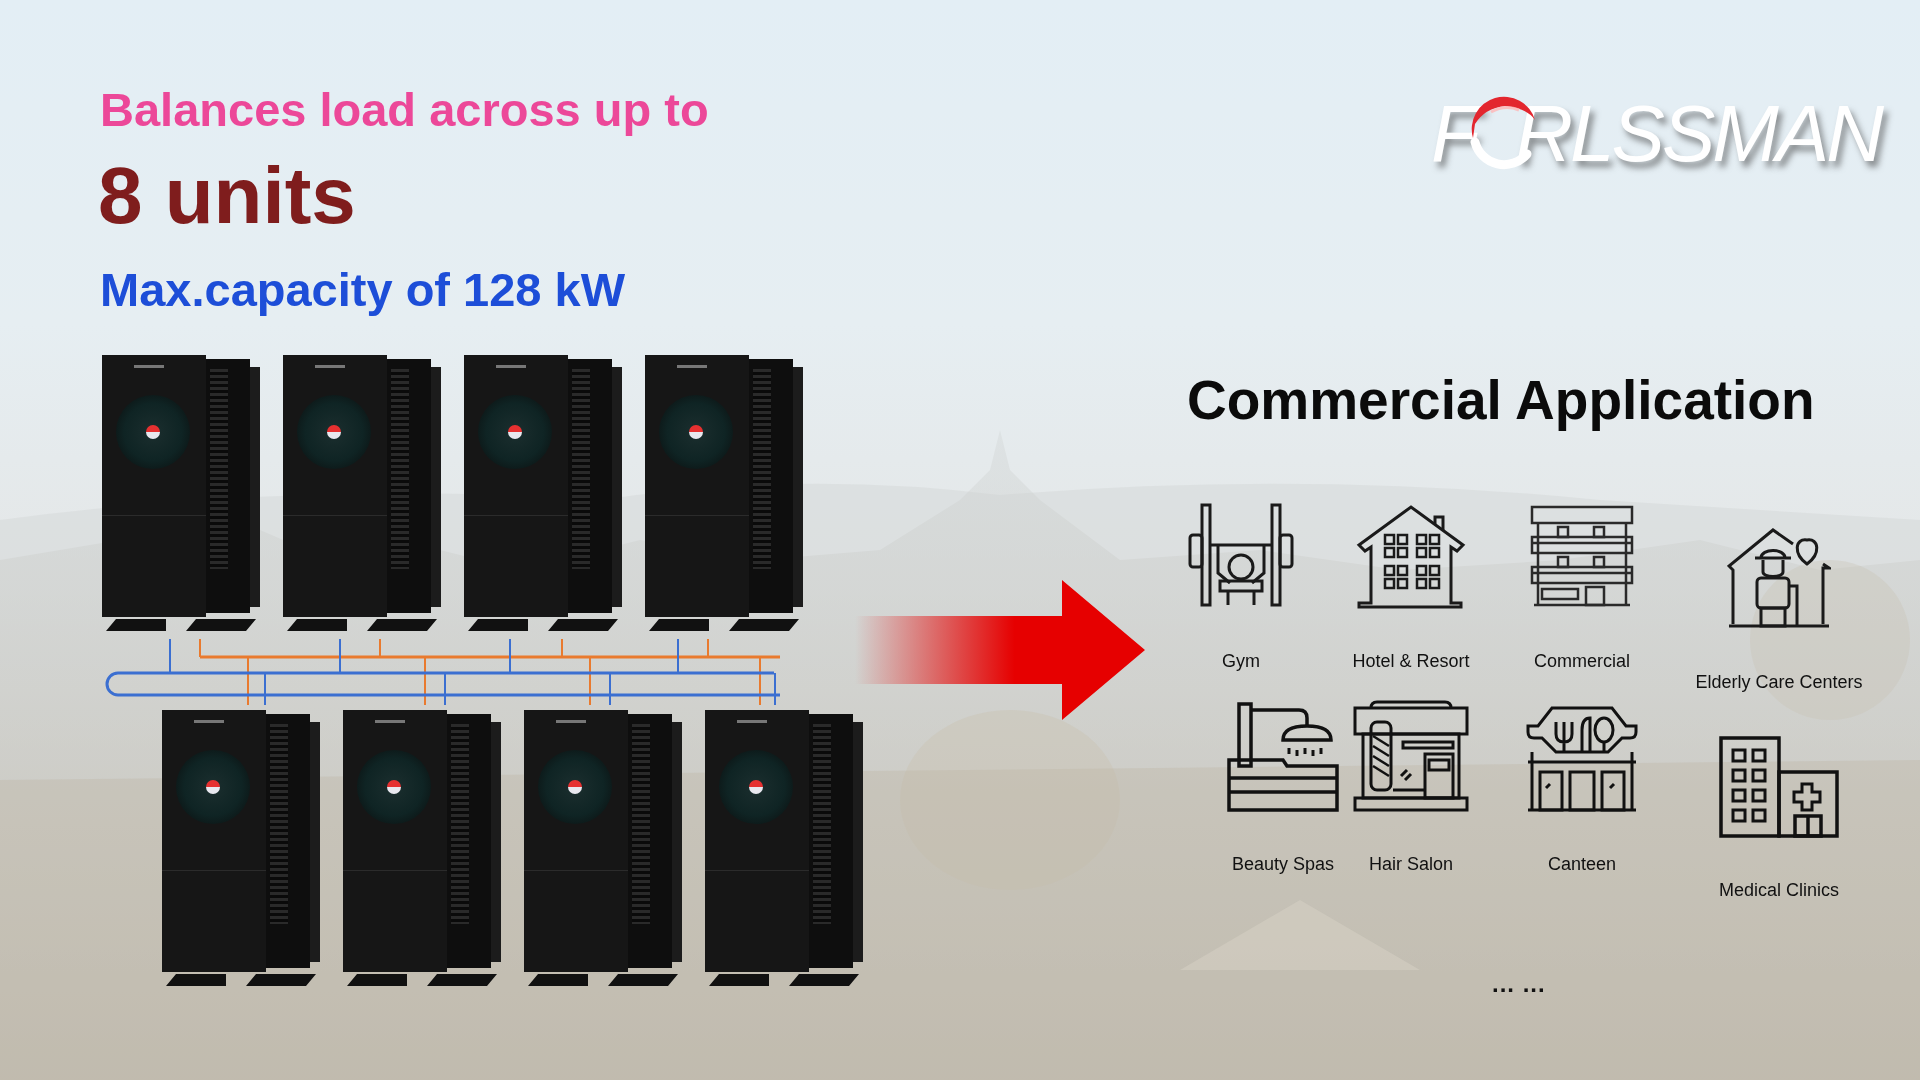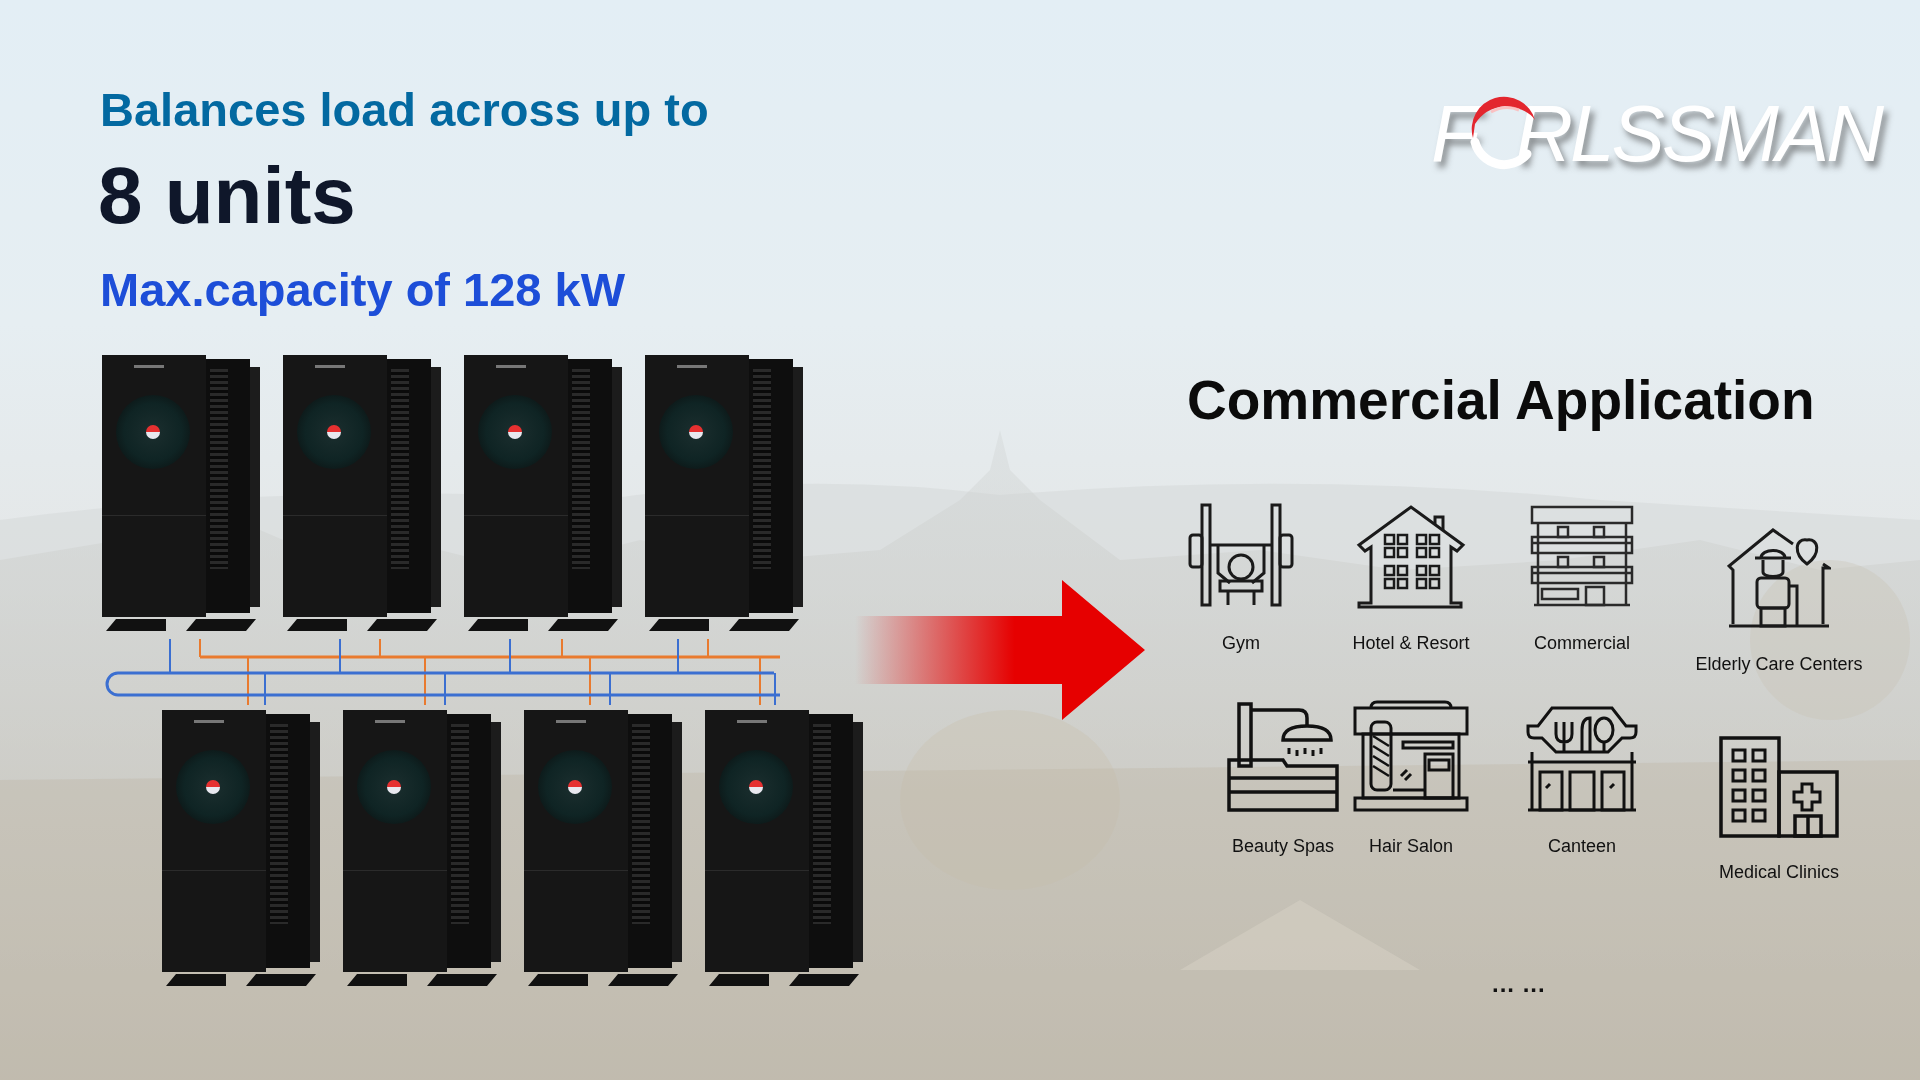--- a/index.html
+++ b/index.html
@@ -3,22 +3,22 @@
 <meta charset="utf-8">
 <style>
   html, body { margin:0; padding:0; }
   body {
     width:1920px; height:1080px; overflow:hidden; position:relative;
     font-family:"Liberation Sans", sans-serif;
     background: linear-gradient(180deg, #e3eef5 0%, #e6eef2 30%, #e4e6e6 55%, #d9d6cf 75%, #cfcac0 100%);
   }
   .bg-city { position:absolute; left:0; top:0; width:1920px; height:1080px; z-index:0; }
   .layer { position:absolute; z-index:2; }
-  .headline-1 { left:100px; top:82px; font-size:47px; font-weight:700; color:#0369a1; }
-  .headline-2 { left:98px; top:150px; font-size:80px; font-weight:700; color:#0f172a; }
+  .headline-1 { left:100px; top:82px; font-size:47px; font-weight:700; color:#ec4899; }
+  .headline-2 { left:98px; top:150px; font-size:80px; font-weight:700; color:#7f1d1d; }
   .headline-3 { left:100px; top:262px; font-size:47px; font-weight:700; color:#1d4ed8; }
   .logo { left:1405px; top:88px; width:420px; height:90px; }
   .logo-text {
     position:absolute; left:0; top:0; font-size:80px; font-weight:400; font-style:italic;
     color:#ffffff; letter-spacing:-3px;
     text-shadow: 4px 6px 6px rgba(60,60,60,0.55);
     margin-left: 26px;
   }
   .logo-swoosh { position:absolute; left:60px; top:2px; }
   .section-title { left:1187px; top:368px; font-size:55px; font-weight:700; color:#0b0b0b; }
@@ -34,21 +34,21 @@
   .unit .hub { position:absolute; left:44px; top:70px; width:14px; height:14px; border-radius:50%;
     background: linear-gradient(180deg,#e63030 50%, #e8e8ef 50%); }
   .unit .brand { position:absolute; left:32px; top:10px; width:30px; height:3px; background:#777; }
   .unit .split { position:absolute; left:0; top:160px; width:104px; height:1px; background:#2b2b2b; }
   .unit .feet { position:absolute; left:4px; top:262px; width:150px; height:14px; }
 
   .arrow { left:855px; top:580px; width:290px; height:140px; }
 
   .app-item { position:absolute; width:170px; text-align:center; }
   .app-icon { display:block; margin:0 auto; }
-  .app-label { display:block; font-size:18px; color:#111; margin-top:24px; white-space:nowrap; }
+  .app-label { display:block; font-size:18px; color:#111; margin-top:42px; white-space:nowrap; }
   .ellipsis { left:1492px; top:970px; font-size:24px; font-weight:700; color:#111; letter-spacing:1px; }
 </style>
 </head>
 <body>
 
 <svg class="bg-city" viewBox="0 0 1920 1080" preserveAspectRatio="none">
   <defs>
     <linearGradient id="hz" x1="0" y1="0" x2="0" y2="1">
       <stop offset="0" stop-color="#cfd3d3" stop-opacity="0.35"></stop>
       <stop offset="1" stop-color="#b9b2a3" stop-opacity="0.6"></stop>

